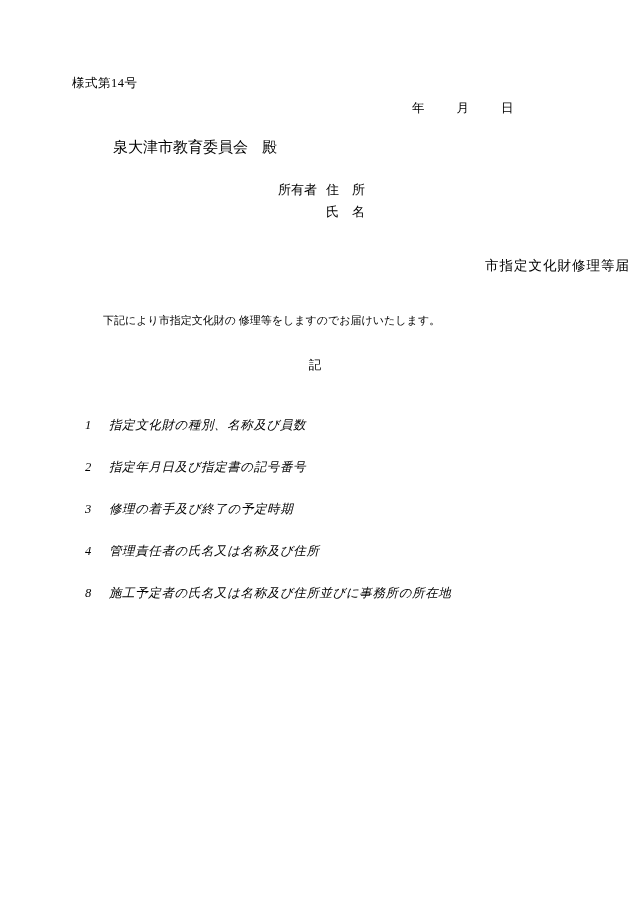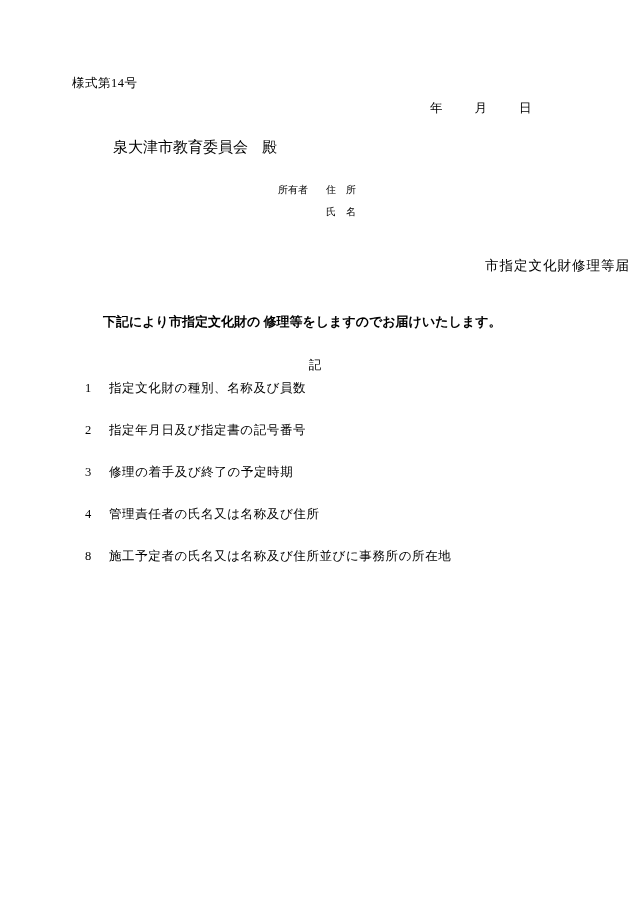--- a/index.html
+++ b/index.html
@@ -24,21 +24,21 @@
   .form-no {
     position: absolute;
     left: 72px;
     top: 75px;
     font-size: 12.5px;
     letter-spacing: 0.5px;
     white-space: nowrap;
   }
   .date-line {
     position: absolute;
-    left: 430px;
+    left: 412px;
     top: 100px;
     font-size: 12.5px;
     white-space: nowrap;
   }
   .date-line .sp {
     display: inline-block;
     width: 32px;
   }
   .addressee {
     position: absolute;
@@ -48,21 +48,21 @@
     white-space: nowrap;
   }
   .addressee .gap {
     display: inline-block;
     width: 14px;
   }
   .owner-block {
     position: absolute;
     left: 278px;
     top: 179px;
-    font-size: 10px;
+    font-size: 13px;
     line-height: 22px;
   }
   .owner-row {
     white-space: nowrap;
   }
   .owner-label {
     display: inline-block;
     width: 48px;
   }
   .owner-indent {
@@ -75,37 +75,37 @@
     top: 257px;
     width: 630px;
     text-align: right;
     font-size: 13.5px;
     letter-spacing: 1px;
   }
   .intro {
     position: absolute;
     left: 103px;
     top: 313px;
-    font-size: 13px;
+    font-size: 11px;
     white-space: nowrap;
-    font-weight: bold;
   }
   .ki-mark {
     position: absolute;
     left: 0;
     top: 357px;
     width: 630px;
     text-align: center;
     font-size: 12.5px;
   }
   .items {
     position: absolute;
     left: 85px;
-    top: 380px;
+    top: 417px;
     width: 500px;
+    font-style: italic;
   }
   .item {
     font-size: 12.5px;
     height: 42px;
     white-space: nowrap;
   }
   .item .num {
     display: inline-block;
     width: 24px;
   }

